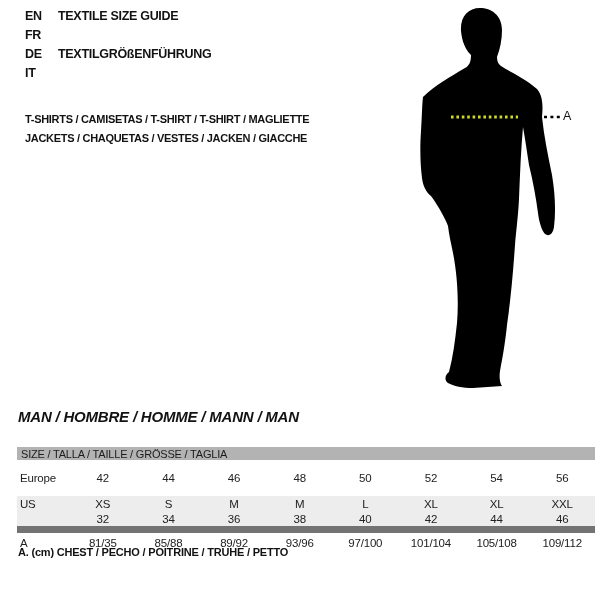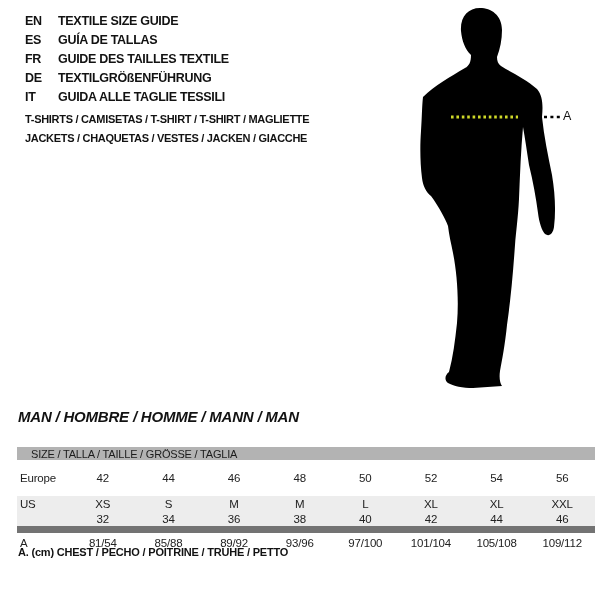--- a/index.html
+++ b/index.html
@@ -8,21 +8,21 @@
     background: #ffffff;
     position: relative;
     overflow: hidden;
     font-family: "Liberation Sans", sans-serif;
     color: #111;
     -webkit-font-smoothing: antialiased;
   }
 
   
   .lang-block { position: absolute; left: 25px; top: 9px; }
-  .lang-row { display: flex; height: 19px; align-items: flex-end; }
+  .lang-row { display: flex; height: 19px; align-items: flex-start; }
   .lang-code, .lang-name {
     font-weight: bold; font-size: 12.5px; letter-spacing: -0.3px; color: #121212;
     white-space: nowrap;
   }
   .lang-code { width: 33px; }
 
   
   .product-block { position: absolute; left: 25px; top: 109px; }
   .product-line {
     height: 19px; display: flex; align-items: center;
@@ -44,21 +44,21 @@
     font-weight: bold; font-size: 15px; letter-spacing: -0.2px; color: #121212;
     white-space: nowrap;
     font-style: italic;
   }
 
   
   .size-table { position: absolute; left: 17px; top: 447px; width: 578px; font-size: 11.5px; }
   .size-table .hdr {
     height: 13px; background: #b3b3b3;
     display: flex; align-items: center;
-    padding-left: 14px; font-size: 11px; letter-spacing: -0.2px; color: #1c1c1c;
+    padding-left: 4px; font-size: 11px; letter-spacing: -0.2px; color: #1c1c1c;
     white-space: nowrap;
   }
   .trow { display: flex; align-items: center; color: #222; letter-spacing: -0.2px; }
   .trow .lbl { width: 50px; padding-left: 3px; text-align: left; }
   .trow .cell { flex: 1; text-align: center; }
   .row-europe { height: 36px; background: #ffffff; }
   .row-us     { height: 15px; background: #ededed; align-items: center; }
   .row-uk     { height: 15px; background: #ededed; border-bottom: 7px solid #737373; }
   .row-a      { height: 19px; background: #ffffff; }
 
@@ -71,34 +71,28 @@
 </style>
 </head>
 <body>
 
 <div class="lang-block">
   <div class="lang-row">
     <span class="lang-code">EN</span>
     <span class="lang-name">TEXTILE SIZE GUIDE</span>
   </div>
   <div class="lang-row">
-    <span class="lang-code">ES</span>
-    <span class="lang-name">GUÍA DE TALLAS</span>
-  </div>
-  <div class="lang-row">
     <span class="lang-code">FR</span>
-    <span class="lang-name">GUIDE DES TAILLES TEXTILE</span>
   </div>
   <div class="lang-row">
     <span class="lang-code">DE</span>
     <span class="lang-name">TEXTILGRÖßENFÜHRUNG</span>
   </div>
   <div class="lang-row">
     <span class="lang-code">IT</span>
-    <span class="lang-name">GUIDA ALLE TAGLIE TESSILI</span>
   </div>
 </div>
 
 <div class="product-block">
   <div class="product-line">T-SHIRTS / CAMISETAS / T-SHIRT / T-SHIRT / MAGLIETTE</div>
   <div class="product-line">JACKETS / CHAQUETAS / VESTES / JACKEN / GIACCHE</div>
 </div>
 
 <div class="figure-wrap">
   <svg width="180" height="400" viewBox="0 0 180 400" aria-hidden="true">
@@ -177,21 +171,21 @@
     <span class="cell">36</span>
     <span class="cell">38</span>
     <span class="cell">40</span>
     <span class="cell">42</span>
     <span class="cell">44</span>
     <span class="cell">46</span>
   </div>
 
   <div class="trow row-a">
     <span class="lbl">A</span>
-    <span class="cell">81/54</span>
+    <span class="cell">81/35</span>
     <span class="cell">85/88</span>
     <span class="cell">89/92</span>
     <span class="cell">93/96</span>
     <span class="cell">97/100</span>
     <span class="cell">101/104</span>
     <span class="cell">105/108</span>
     <span class="cell">109/112</span>
   </div>
 </div>
 

